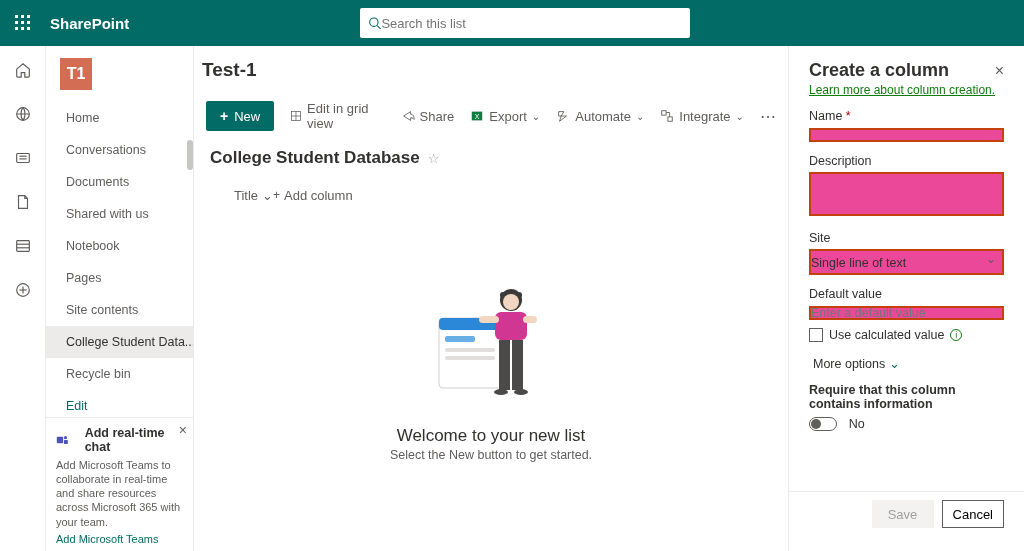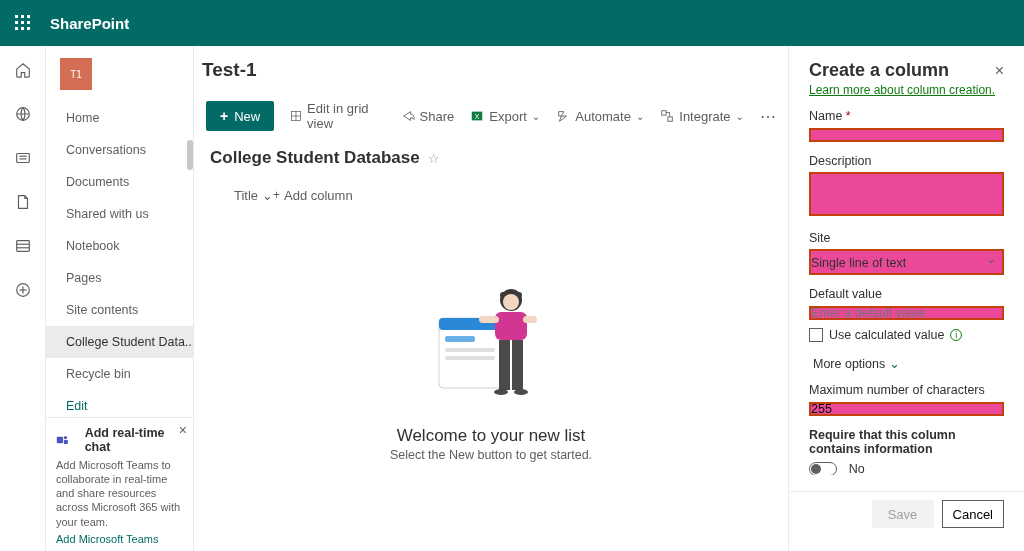--- a/index.html
+++ b/index.html
@@ -9,21 +9,21 @@
   .waffle svg { fill: #fff; }
   .brand { font-size: 15px; font-weight: 600; margin-left: 4px; }
   .search-wrap { position: absolute; left: 360px; top: 8px; width: 330px; height: 30px; background: #fff; border-radius: 2px; display: flex; align-items: center; padding: 0 8px; }
   .search-wrap input { border: none; outline: none; font-size: 13px; width: 100%; background: transparent; color: #605e5c; }
   .app { display: flex; height: calc(100% - 46px); }
   .rail { width: 46px; background: #fff; border-right: 1px solid #edebe9; display: flex; flex-direction: column; align-items: center; padding-top: 8px; gap: 12px; }
   .rail-btn { width: 32px; height: 32px; display: flex; align-items: center; justify-content: center; cursor: pointer; border-radius: 2px; }
   .rail-btn svg { fill: none; stroke: #605e5c; stroke-width: 1.3; }
   .left-col { width: 148px; border-right: 1px solid #edebe9; display: flex; flex-direction: column; position: relative; }
   .site-header { display: flex; align-items: center; padding: 12px 8px 12px 14px; gap: 10px; }
-  .site-token { width: 32px; height: 32px; background: #d36d53; color: #fff; display: flex; align-items: center; justify-content: center; font-size: 10px; font-weight: 400; }
+  .site-token { width: 32px; height: 32px; background: #d36d53; color: #fff; display: flex; align-items: center; justify-content: center; font-size: 16px; font-weight: 700; }
   .nav { flex: 1; overflow-y: auto; }
   .nav-item { height: 32px; display: flex; align-items: center; padding-left: 20px; font-size: 12.5px; color: #605e5c; cursor: pointer; white-space: nowrap; overflow: hidden; text-overflow: ellipsis; }
   .nav-item.active { background: #edebe9; color: #323130; }
   .nav-sb { width:6px; background:#c8c6c4; position:absolute; right:0; top:94px; height:30px; border-radius:3px;}
   .teams-promo { border-top: 1px solid #edebe9; padding: 8px 10px 6px 10px; font-size: 11px; color: #605e5c; position: relative; }
   .teams-promo .close-x { position: absolute; right: 6px; top: 4px; font-size: 14px; color: #605e5c; cursor: pointer; }
   .teams-promo .title { color: #323130; font-size: 12.5px; font-weight: 600; }
   .teams-promo .body { margin-top: 4px; line-height: 1.3; }
   .teams-promo .link { color: #036b65; margin-top: 4px; display: inline-block; cursor:pointer;}
   .site-title-outer { height: 48px; display:flex; align-items:center; padding-left:8px; font-size:19px; font-weight:600;}
@@ -82,20 +82,27 @@
           <rect width="3" height="3" x="0" y="6"></rect>
           <rect width="3" height="3" x="6" y="6"></rect>
           <rect width="3" height="3" x="12" y="6"></rect>
           <rect width="3" height="3" x="0" y="12"></rect>
           <rect width="3" height="3" x="6" y="12"></rect>
           <rect width="3" height="3" x="12" y="12"></rect>
         </g>
       </svg>
   </div>
   <div class="brand">SharePoint</div>
+  <div class="search-wrap">
+    <svg width="14" height="14" viewBox="0 0 16 16">
+        <circle cx="7" cy="7" r="5" fill="none" stroke="#036b65" stroke-width="1.3"></circle>
+        <line x1="11" y1="11" x2="15" y2="15" stroke="#036b65" stroke-width="1.3"></line>
+      </svg>
+    <input type="text" placeholder="Search this list" style="">
+  </div>
 </div>
 
 <div class="app">
   <div class="rail">
     <div class="rail-btn">
         <svg width="18" height="18" viewBox="0 0 20 20">
           <path d="M3 9l7-6 7 6v8a1 1 0 0 1-1 1h-4v-5H8v5H4a1 1 0 0 1-1-1z"></path>
         </svg>
       </div>
     <div class="rail-btn">
@@ -284,24 +291,20 @@
         <span class="chk"></span>
         <span>Use calculated value</span>
         <span class="info-ico">i</span>
       </div>
 
       <div class="more-opts">
         <span>More options</span>
         <span class="chev" style="color:#036b65;">⌄</span>
       </div>
 
-      <div class="field">
-        <label class="field-label">Maximum number of characters</label>
-        <input class="txt" type="text" value="255" style="">
-      </div>
 
       <div class="field">
         <label class="field-label" style="font-weight:600;">Require that this column contains information</label>
         <div class="toggle-row">
           <span class="toggle"></span>
           <span class="toggle-label">No</span>
         </div>
       </div>
 
       

